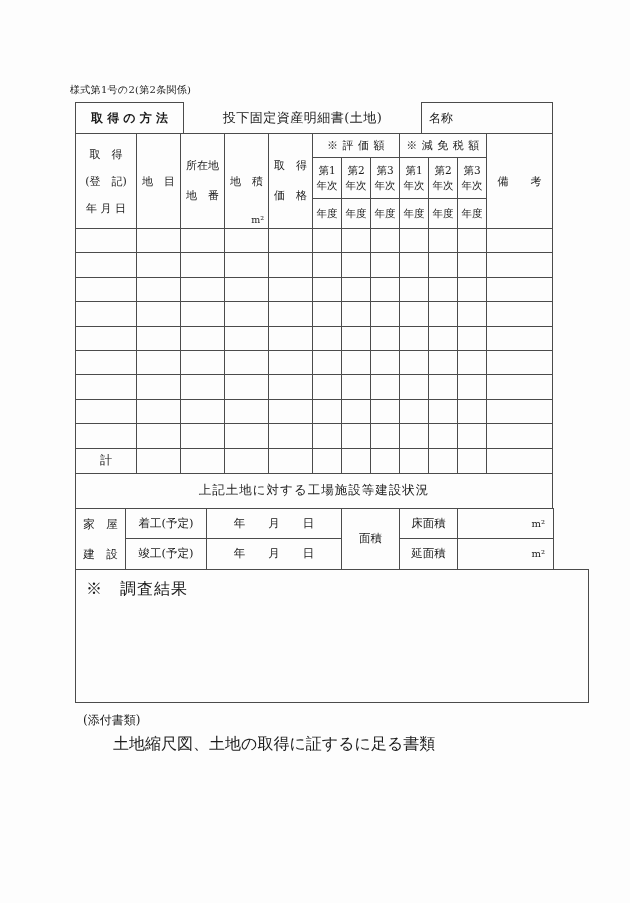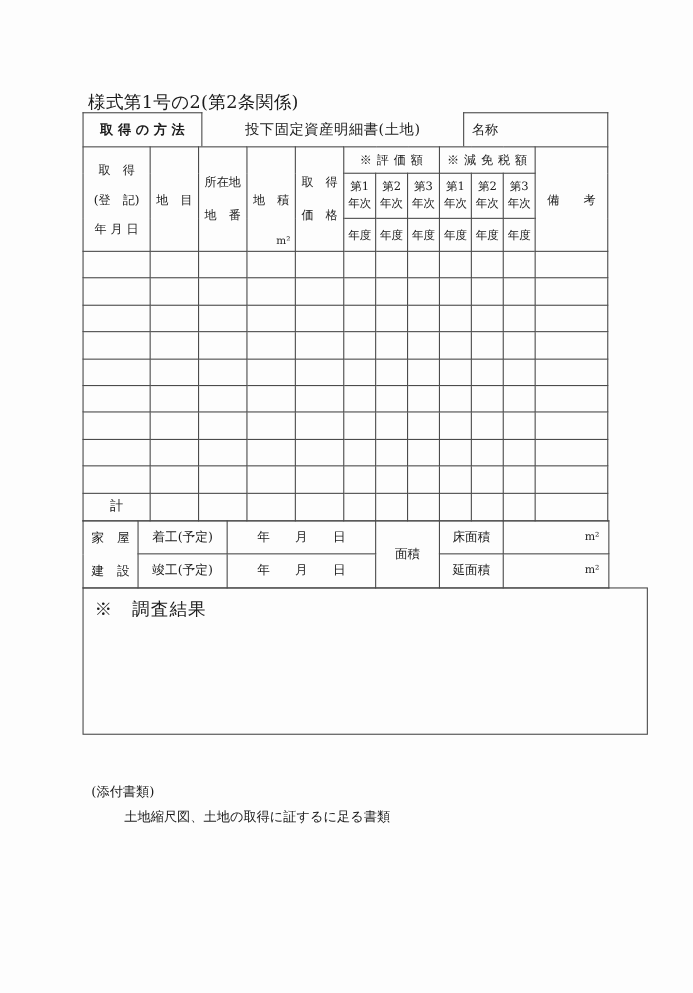--- a/index.html
+++ b/index.html
@@ -4,21 +4,21 @@
 <style>
   :root { --border:#4b4b4b; --text:#1b1b1b; --bg:#fdfdfd; }
   html,body { margin:0; padding:0; }
   body {
     width:630px; height:903px; background:var(--bg);
     font-family:"DejaVu Serif","Liberation Serif",serif;
     color:var(--text);
   }
   .page { position:relative; width:630px; height:903px; overflow:hidden; background:var(--bg); }
 
-  .form-no { position:absolute; left:80px; top:83px; font-size:16px; letter-spacing:.3px; }
+  .form-no { position:absolute; left:70px; top:83px; font-size:10px; letter-spacing:.3px; }
 
   .form { position:absolute; left:75px; top:102px; width:478px; }
 
   
   .top-row { display:flex; height:31px; align-items:stretch; }
   .box-method {
     width:107px; border:1px solid var(--border); border-bottom:none;
     display:flex; align-items:center; justify-content:center; font-size:12px;font-weight:bold;
   }
   .top-title { flex:1; display:flex; align-items:center; justify-content:center; font-size:13px; letter-spacing:.5px; }
@@ -59,21 +59,21 @@
   table.build tr { height:29px; }
   table.build td { font-size:11.5px; }
   table.build .unit-right { text-align:right; padding-right:8px; font-size:10px; }
 
   .survey-box {
     width:514px; margin-top:-1px; height:134px; border:1px solid var(--border);
     box-sizing:border-box; font-size:16px; padding:9px 0 0 10px; letter-spacing:1px;
   }
 
   .attach-heading { position:absolute; left:83px; top:712px; font-size:12px;text-align:center; }
-  .attach-item   { position:absolute; left:113px; top:734px; font-size:12px; }
+  .attach-item   { position:absolute; left:113px; top:734px; font-size:16px; }
 </style>
 </head>
 <body>
 
 <div class="page">
 
   <div class="form-no">様式第1号の2(第2条関係)</div>
 
   <div class="form">
 
@@ -294,20 +294,21 @@
             <td></td>
             <td></td>
             <td></td>
             <td></td>
             <td></td>
             <td></td>
         </tr>
       </tbody>
     </table>
 
+    <div class="section-title">上記土地に対する工場施設等建設状況</div>
 
     <table class="grid build">
       <colgroup>
         <col style="width:50px">
           <col style="width:81px">
           <col style="width:135px">
           <col style="width:58px">
           <col style="width:58px">
           <col style="width:96px">
       </colgroup>

